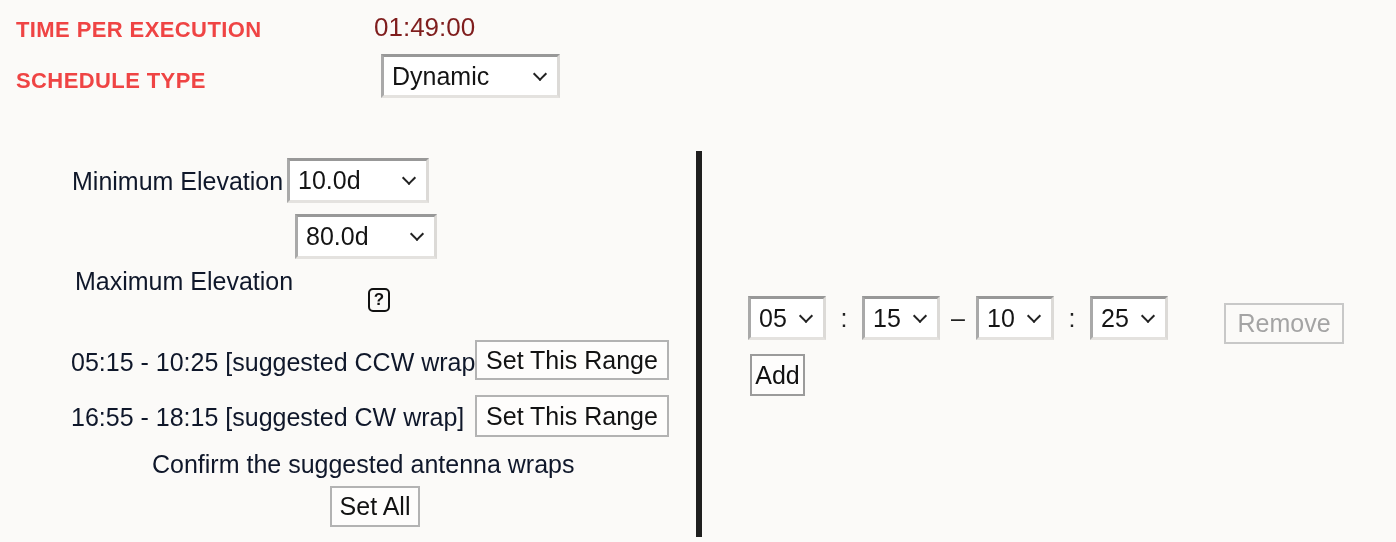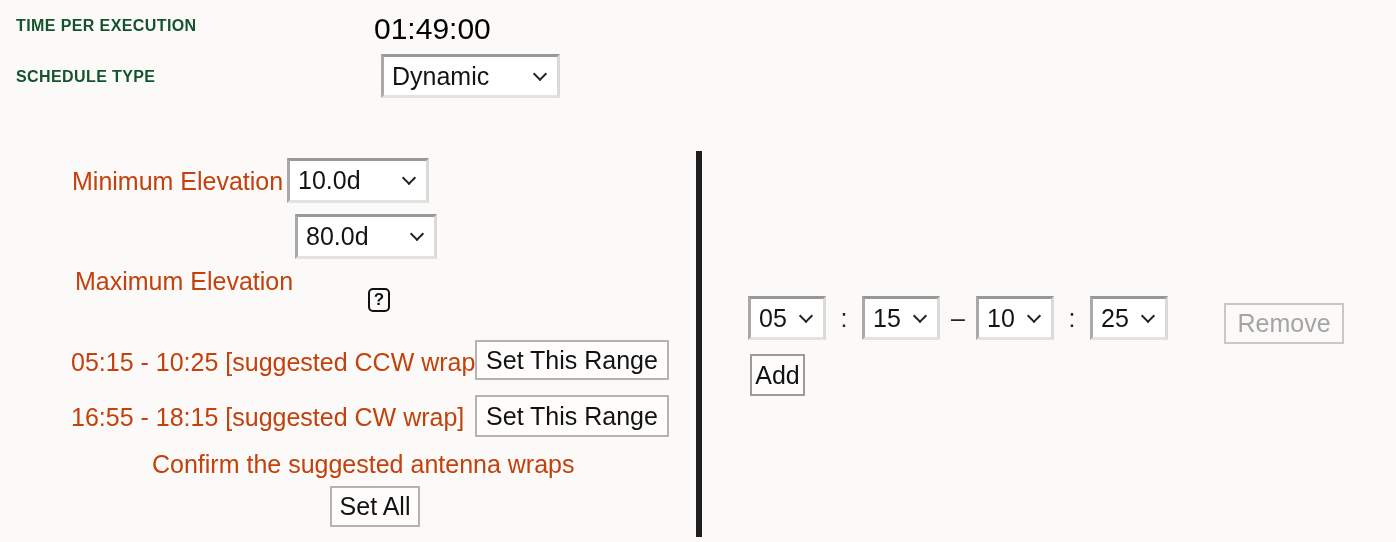--- a/index.html
+++ b/index.html
@@ -7,33 +7,33 @@
     position:relative;
     width:1396px;height:542px;
     background:#fbfaf8;
     font-family:"Liberation Sans", sans-serif;
     color:#161616;
     overflow:hidden;
   }
   .abs{position:absolute;}
   .lbl-caps{
     font-weight:bold;
-    font-size:16px;
+    font-size:22px;
     letter-spacing:0.4px;
-    color:#14532d;
+    color:#ef4444;
     white-space:nowrap;
   }
   .body-text{
     font-size:25px;
-    color:#c2410c;
+    color:#0f172a;
     white-space:nowrap;
   }
   .time-value{
-    font-size:30px;
-    color:#000000;
+    font-size:26px;
+    color:#7f1d1d;
     white-space:nowrap;
   }
   
   .sel{
     box-sizing:border-box;
     display:flex;align-items:center;justify-content:space-between;
     background:#ffffff;
     border:3px solid;
     border-color:#989898 #dcdad7 #e4e2df #a9a9a9;
     padding:0 12px 0 8px;

